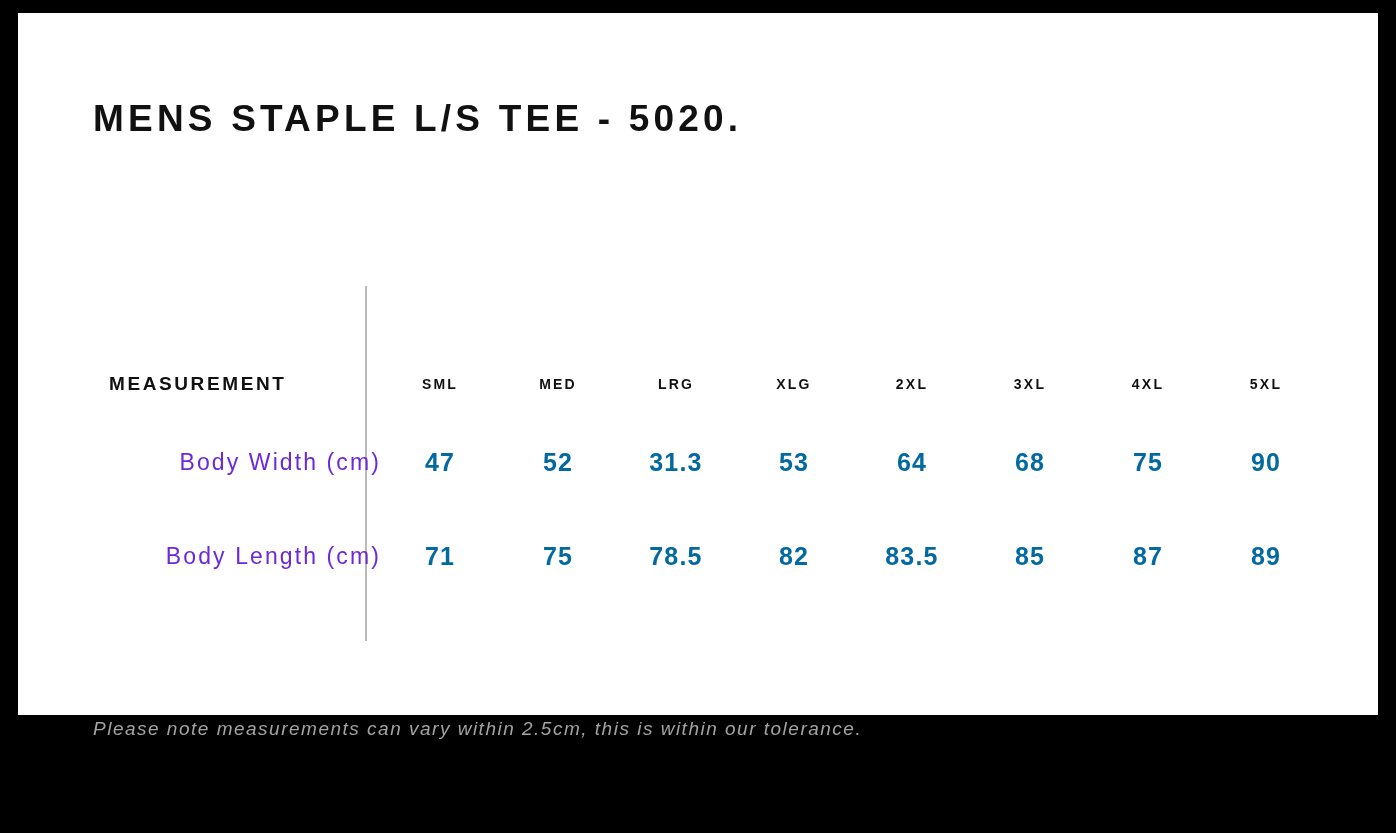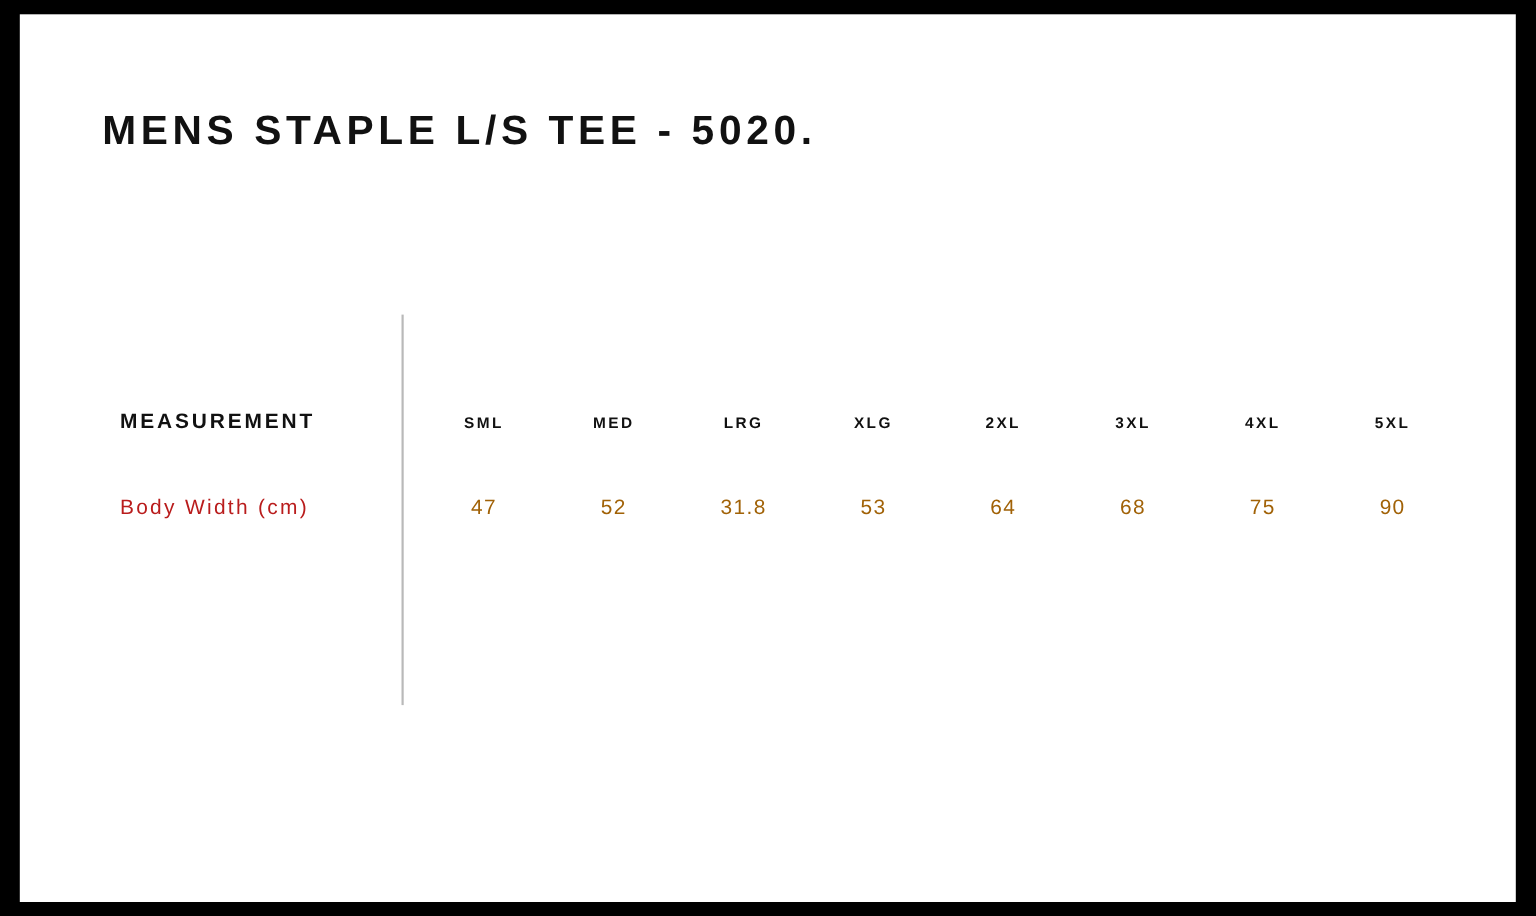--- a/index.html
+++ b/index.html
@@ -12,21 +12,21 @@
     width: 1396px;
     height: 833px;
     font-family: "Liberation Sans", sans-serif;
     overflow: hidden;
   }
   .page {
     position: absolute;
     left: 18px;
     top: 13px;
     width: 1360px;
-    height: 807px;
+    height: 702px;
     background: #ffffff;
   }
   .title {
     position: absolute;
     left: 75px;
     top: 85px;
     font-size: 37px;
     font-weight: bold;
     letter-spacing: 4.2px;
     color: #111111;
@@ -66,33 +66,33 @@
     white-space: nowrap;
   }
   th.size-head {
     text-align: center;
     font-size: 14px;
     font-weight: bold;
     letter-spacing: 2.2px;
     color: #111111;
   }
   td.row-label {
-    text-align: left;
-    font-size: 19px;
+    text-align: right;
+    font-size: 23px;
     font-weight: normal;
     letter-spacing: 2.1px;
-    color: #b91c1c;
+    color: #6d28d9;
     white-space: nowrap;
   }
   td.cell {
     text-align: center;
-    font-size: 19px;
-    font-weight: normal;
+    font-size: 25px;
+    font-weight: bold;
     letter-spacing: 1.2px;
-    color: #a16207;
+    color: #0369a1;
   }
   .footnote {
     position: absolute;
     left: 75px;
     top: 705px;
     font-size: 19px;
     font-style: italic;
     letter-spacing: 1.5px;
     color: #a3a3a3;
     white-space: nowrap;
@@ -130,24 +130,36 @@
         <th class="size-head">3XL</th>
         <th class="size-head">4XL</th>
         <th class="size-head">5XL</th>
       </tr>
     </thead>
     <tbody>
       <tr class="row-data">
         <td class="row-label">Body Width (cm)</td>
         <td class="cell">47</td>
         <td class="cell">52</td>
-        <td class="cell">31.8</td>
+        <td class="cell">31.3</td>
         <td class="cell">53</td>
         <td class="cell">64</td>
         <td class="cell">68</td>
         <td class="cell">75</td>
         <td class="cell">90</td>
       </tr>
+      <tr class="row-data">
+        <td class="row-label">Body Length (cm)</td>
+        <td class="cell">71</td>
+        <td class="cell">75</td>
+        <td class="cell">78.5</td>
+        <td class="cell">82</td>
+        <td class="cell">83.5</td>
+        <td class="cell">85</td>
+        <td class="cell">87</td>
+        <td class="cell">89</td>
+      </tr>
     </tbody>
   </table>
 
+  <div class="footnote">Please note measurements can vary within 2.5cm, this is within our tolerance.</div>
 
 </div>
 
 </body></html>

